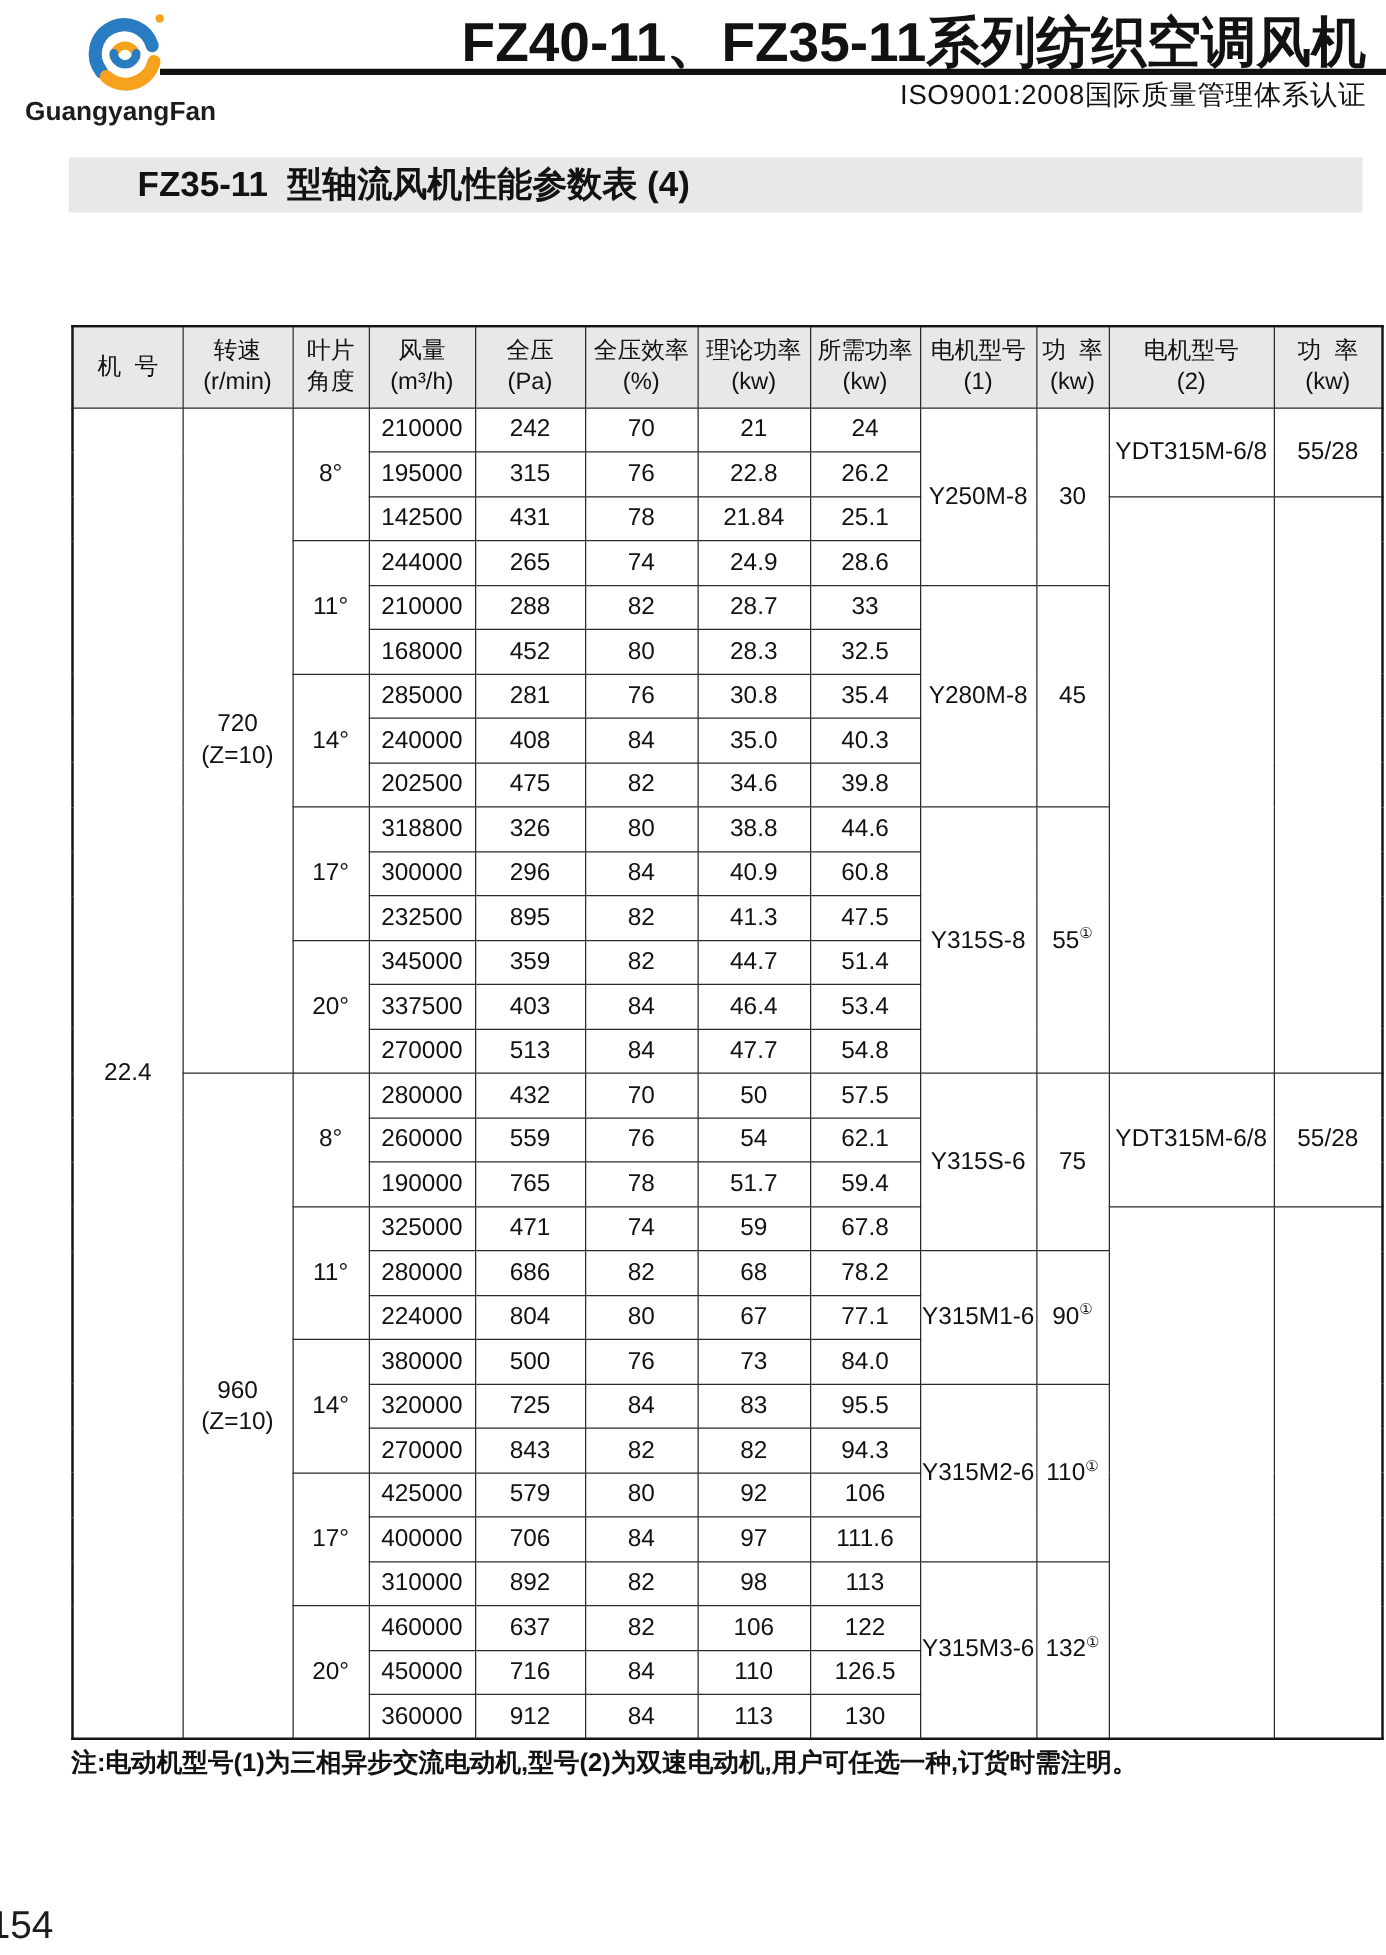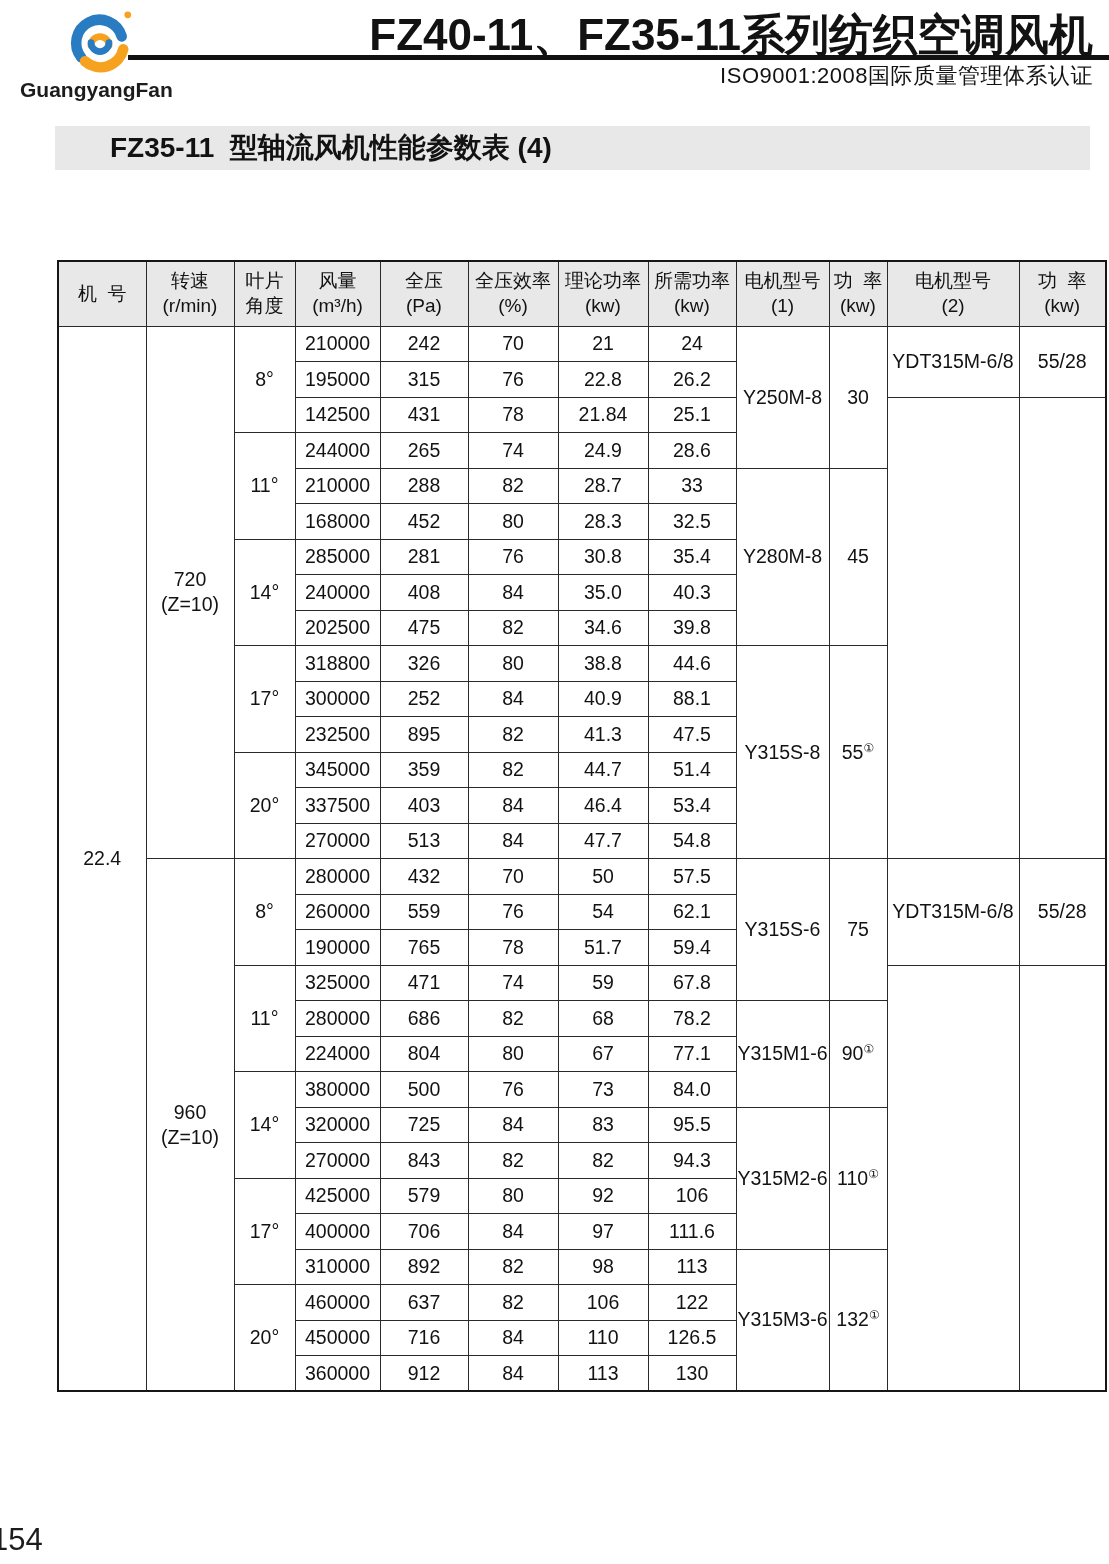--- a/index.html
+++ b/index.html
@@ -192,24 +192,24 @@
           <td><span class="l">318800</span></td>
           <td><span class="l">326</span></td>
           <td><span class="l">80</span></td>
           <td><span class="l">38.8</span></td>
           <td><span class="l">44.6</span></td>
           <td rowspan="6"><span class="l">Y315S-8</span></td>
           <td rowspan="6"><span class="l">55</span><sup class="circ">①</sup></td>
         </tr>
         <tr>
           <td><span class="l">300000</span></td>
-          <td><span class="l">252</span></td>
+          <td><span class="l">296</span></td>
           <td><span class="l">84</span></td>
           <td><span class="l">40.9</span></td>
-          <td><span class="l">88.1</span></td>
+          <td><span class="l">60.8</span></td>
         </tr>
         <tr>
           <td><span class="l">232500</span></td>
           <td><span class="l">895</span></td>
           <td><span class="l">82</span></td>
           <td><span class="l">41.3</span></td>
           <td><span class="l">47.5</span></td>
         </tr>
         <tr>
           <td rowspan="3"><span class="l">20°</span></td>
@@ -352,15 +352,16 @@
         <tr>
           <td><span class="l">360000</span></td>
           <td><span class="l">912</span></td>
           <td><span class="l">84</span></td>
           <td><span class="l">113</span></td>
           <td><span class="l">130</span></td>
         </tr>
       </tbody>
   </table>
 
+  <div class="footnote">注:电动机型号(1)为三相异步交流电动机,型号(2)为双速电动机,用户可任选一种,订货时需注明。</div>
   <div class="pagenum">154</div>
 
 </div>
 
 </body></html>

